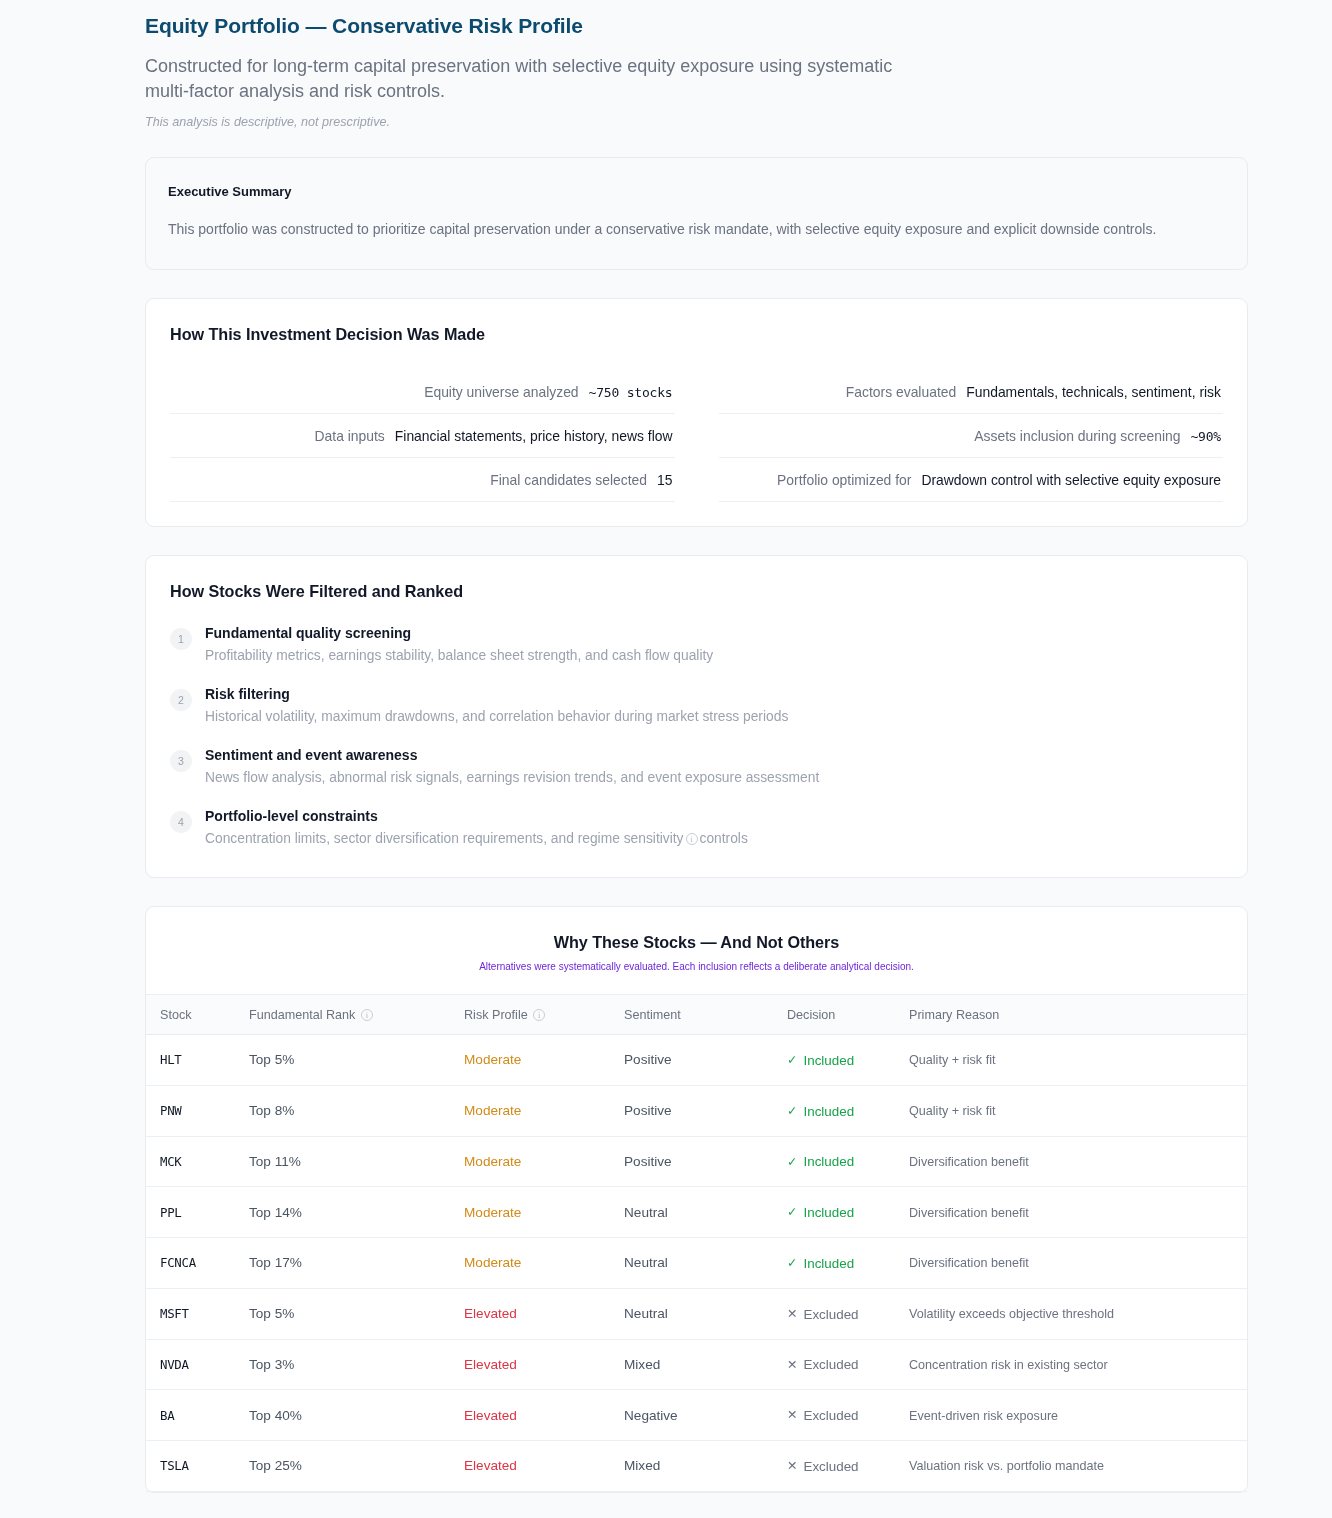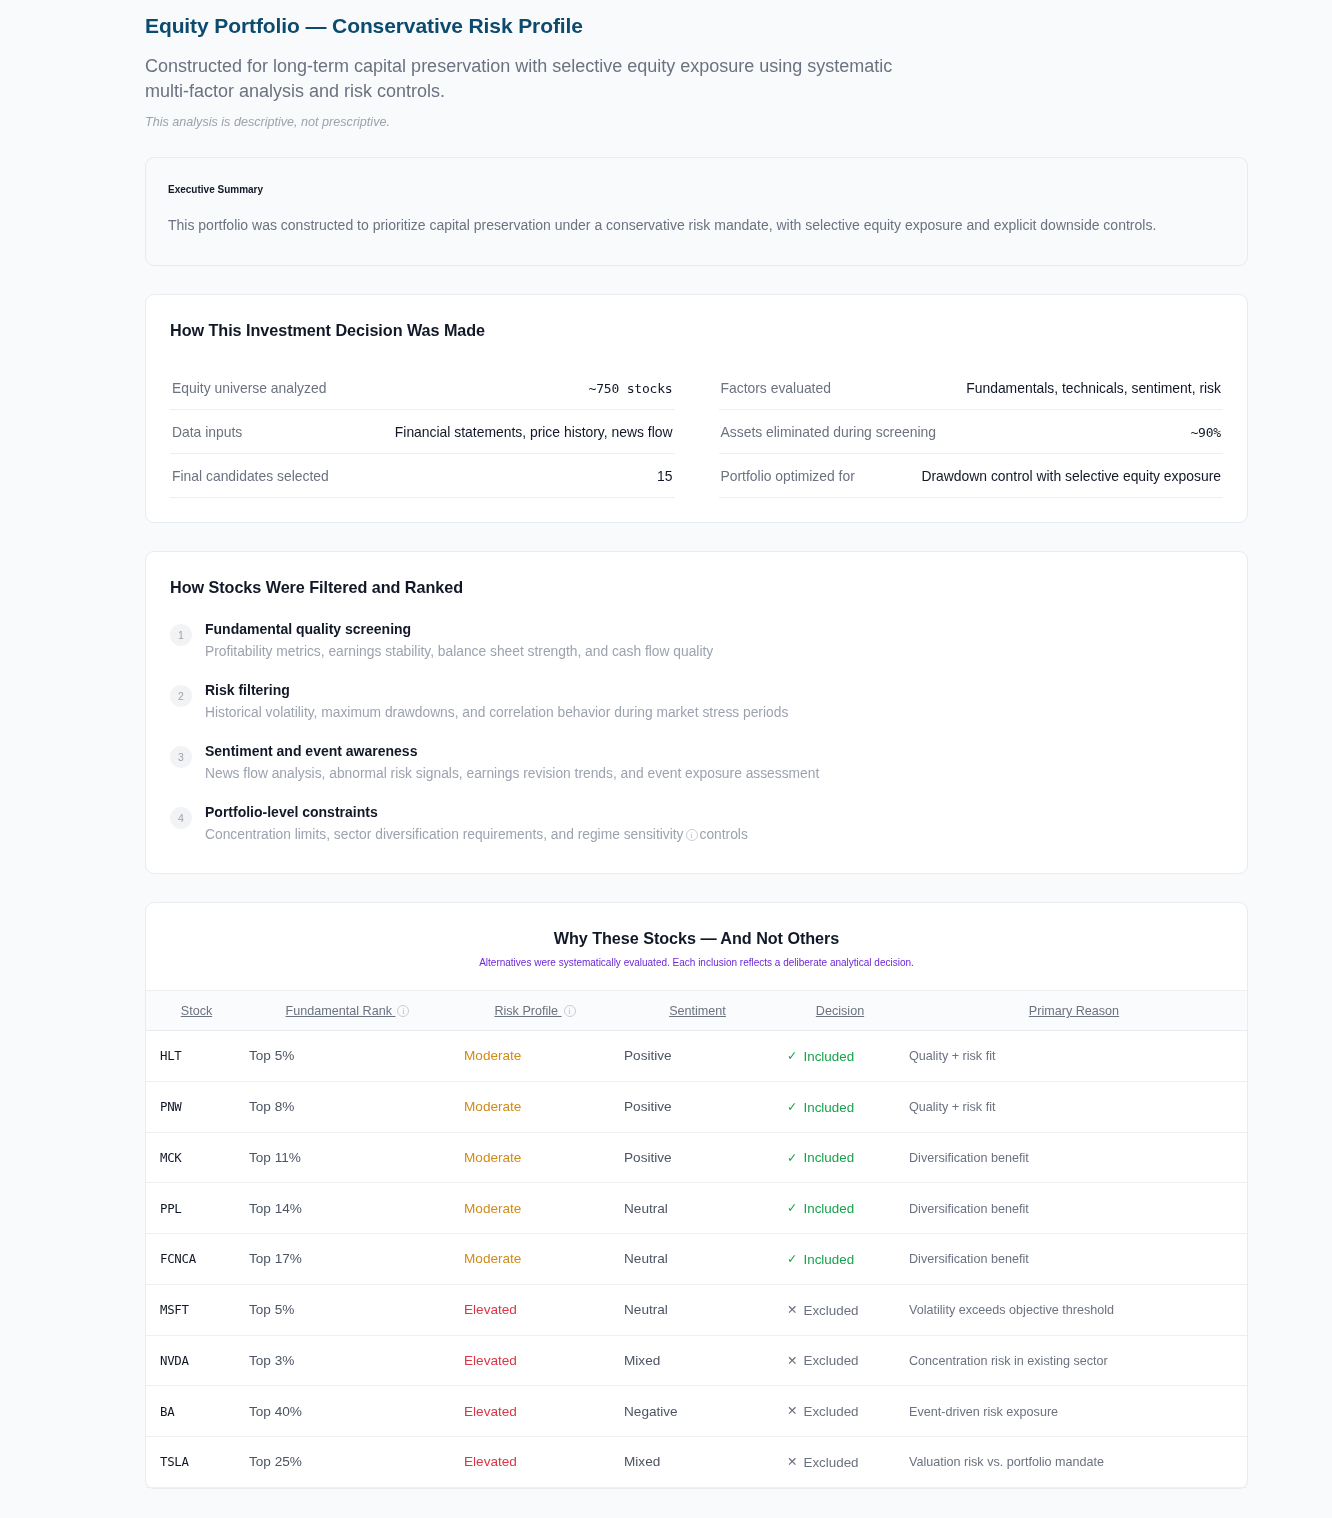--- a/index.html
+++ b/index.html
@@ -45,21 +45,21 @@
     border: 1px solid #e8ebef;
     border-radius: 9px;
     margin-top: 28px;
   }
   .card.summary {
     background: #f8fafb;
     border-color: #e8ebef;
     padding: 26px 22px 28px 22px;
   }
   .summary-title {
-    font-size: 10px;
+    font-size: 13px;
     font-weight: bold;
     color: #111827;
     margin-bottom: 18px;
   }
   .summary-body {
     font-size: 14px;
     line-height: 24px;
     color: #6b7280;
     max-width: 1010px;
   }
@@ -81,21 +81,21 @@
   
   .meta-grid {
     display: grid;
     grid-template-columns: 1fr 1fr;
     column-gap: 44px;
     margin-top: 26px;
   }
   .meta-row {
     display: flex;
     align-items: baseline;
-    justify-content: space-between;
+    justify-content: flex-end;
     gap: 10px;
     padding: 14px 2px 13px 2px;
     border-bottom: 1px solid #edf0f3;
   }
   .meta-label {
     font-size: 13.9px;
     color: #6b7280;
     white-space: nowrap;
   }
   .meta-value {
@@ -162,27 +162,26 @@
   
   .table-wrap { margin-top: 22px; }
   table {
     width: 100%;
     border-collapse: collapse;
   }
   thead th {
     background: #fafbfc;
     border-top: 1px solid #edf0f3;
     border-bottom: 1px solid #e8ebef;
-    text-align: center;
+    text-align: left;
     font-weight: normal;
     font-size: 12.6px;
     color: #6b7280;
     padding: 13px 8px 12px 8px;
     white-space: nowrap;
-    text-decoration: underline;
   }
   thead th:first-child { padding-left: 14px; }
   tbody td {
     border-bottom: 1px solid #edf0f3;
     padding: 17px 8px 17px 8px;
     font-size: 13.6px;
     color: #4b5563;
     vertical-align: middle;
   }
   tbody td:first-child { padding-left: 14px; }
@@ -249,21 +248,21 @@
               <span class="meta-label">Final candidates selected</span>
               <span class="meta-value">15</span>
             </div>
           </div>
         <div id="meta-right">
             <div class="meta-row">
               <span class="meta-label">Factors evaluated</span>
               <span class="meta-value">Fundamentals, technicals, sentiment, risk</span>
             </div>
             <div class="meta-row">
-              <span class="meta-label">Assets eliminated during screening</span>
+              <span class="meta-label">Assets inclusion during screening</span>
               <span class="meta-value mono">~90%</span>
             </div>
             <div class="meta-row">
               <span class="meta-label">Portfolio optimized for</span>
               <span class="meta-value">Drawdown control with selective equity exposure</span>
             </div>
           </div>
       </div>
     </div>
   </section>

